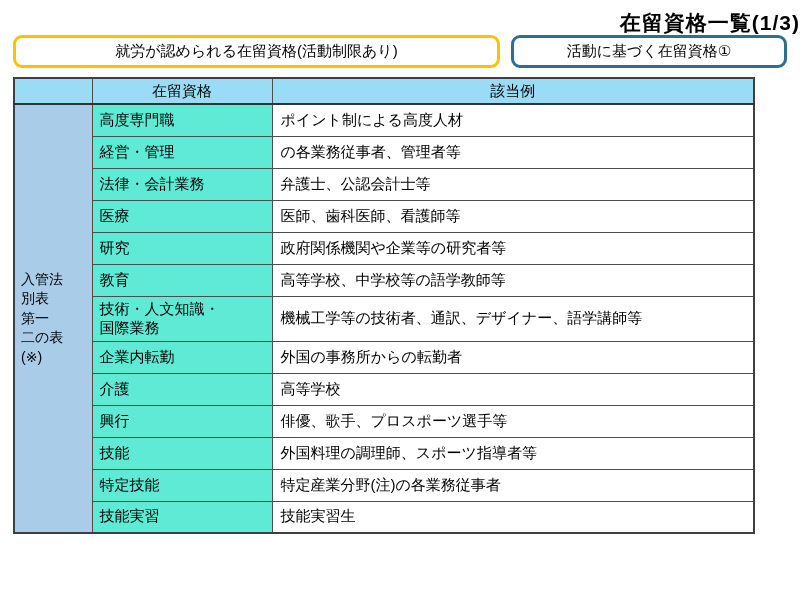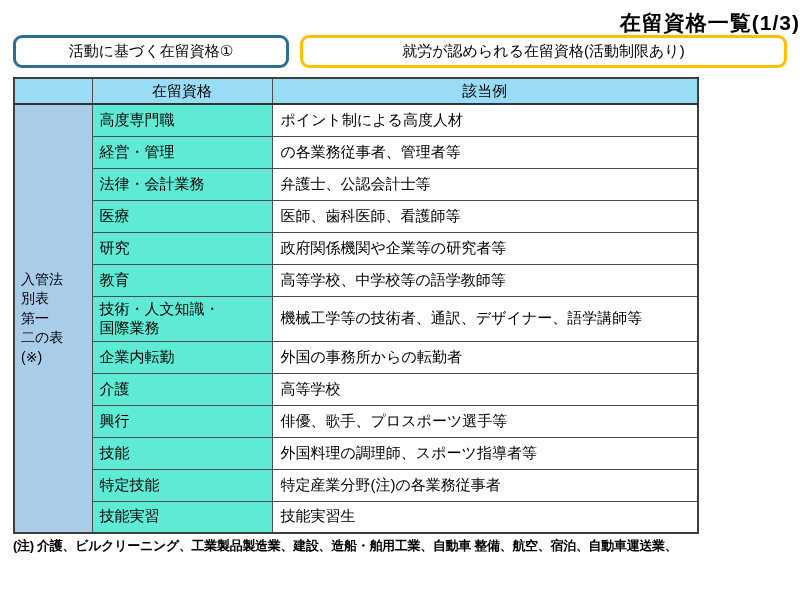--- a/index.html
+++ b/index.html
@@ -39,21 +39,21 @@
     width: 276px;
     flex: 0 0 auto;
   }
   .label-box.work {
     border: 3px solid #FFC000;
     flex: 1 1 auto;
   }
   table.status-table {
     border-collapse: collapse;
     margin-left: 13px;
-    width: 686px;
+    width: 742px;
     table-layout: fixed;
     border: 2px solid #3f3f3f;
   }
   .status-table th, .status-table td {
     border: 1px solid #4d4d4d;
     font-weight: normal;
     font-size: 15px;
   }
   .status-table col.c-group  { width: 78px; }
   .status-table col.c-status { width: 180px; }
@@ -93,22 +93,22 @@
     line-height: 1.4;
     letter-spacing: -0.3px;
   }
 </style>
 </head>
 <body>
 
 <div class="page-title">在留資格一覧(1/3)</div>
 
 <div class="label-row">
+  <div class="label-box work">就労が認められる在留資格(活動制限あり)</div>
   <div class="label-box activity">活動に基づく在留資格①</div>
-  <div class="label-box work">就労が認められる在留資格(活動制限あり)</div>
 </div>
 
 <table class="status-table">
   <colgroup>
     <col class="c-group">
     <col class="c-status">
     <col class="c-example">
   </colgroup>
   <thead>
     <tr>
@@ -173,14 +173,13 @@
         <td class="example-cell">特定産業分野(注)の各業務従事者</td>
       </tr>
       <tr>
         <td class="status-cell">技能実習</td>
         <td class="example-cell">技能実習生</td>
       </tr>
     </tbody>
 </table>
 
 <div class="notes">
-    <div>(注) 介護、ビルクリーニング、工業製品製造業、建設、造船・舶用工業、自動車 整備、航空、宿泊、自動車運送業、</div>
   </div>
 
 </body></html>

